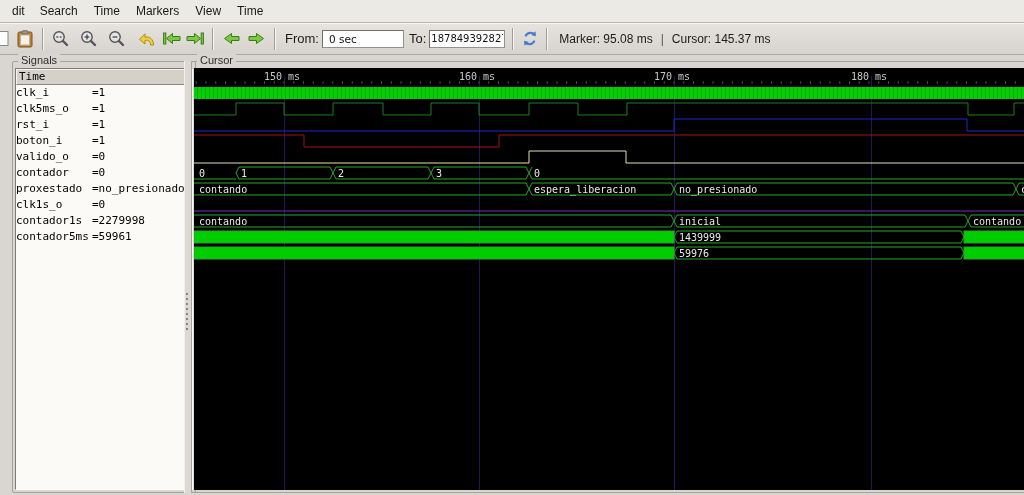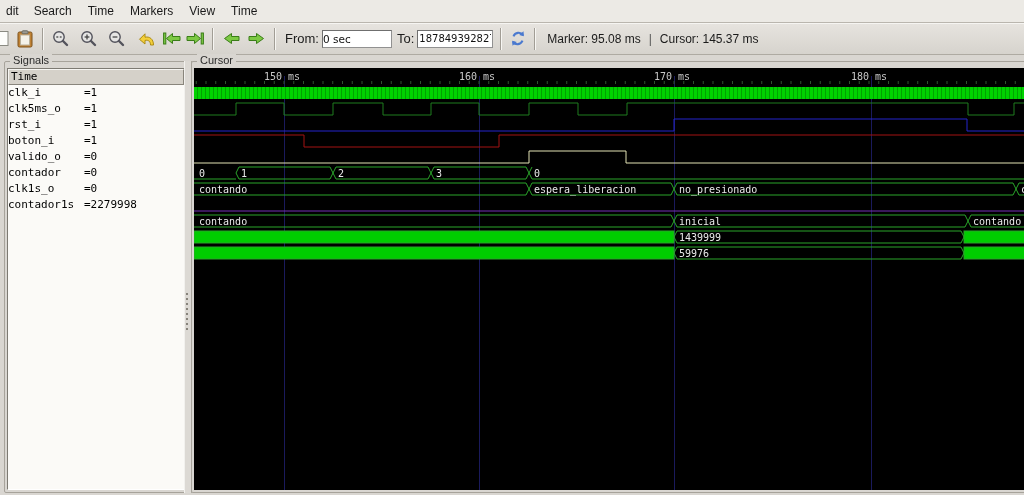--- a/index.html
+++ b/index.html
@@ -2,38 +2,38 @@
 <html><head>
 <meta charset="utf-8">
 <style>
   html,body{margin:0;padding:0}
   body{width:1024px;height:495px;background:#d9d6d1;font-family:"Liberation Sans",sans-serif;
        overflow:hidden;position:relative;-webkit-font-smoothing:antialiased}
   
   .menubar{height:22px;background:#eceae5;border-bottom:1px solid #bab6ae;display:flex;
            align-items:center;font-size:12px;color:#191919}
   .menu-item{padding:3px 8px;cursor:default}
-  .menu-item:first-child{padding-left:6px;padding-right:7px}
+  .menu-item:first-child{padding-left:12px;padding-right:7px}
   
   .toolbar{height:31px;background:linear-gradient(#e7e4df,#d6d3cd);border-bottom:1px solid #aeaaa2;
            box-shadow:inset 0 1px 0 #f6f5f2;display:flex;align-items:center}
   .tsep{width:0;height:22px;border-left:1px solid #a19d95;border-right:1px solid #f7f6f3;margin:0 4px}
   .tbtn{display:flex;align-items:center;justify-content:center;height:26px;padding:0 2px}
   .tlabel{font-size:13px;color:#1b1b1b;margin:0 3px 0 5px}
   .field{height:16px;background:#fff;border:1px solid #919191;border-top-color:#6f6f6f;
-         border-left-color:#6f6f6f;font-size:10.5px;padding:0 0;color:#111;
+         border-left-color:#6f6f6f;font-size:10.5px;padding:0 6px;color:#111;
          font-family:"DejaVu Sans",sans-serif}
   .info{font-size:12px;color:#1b1b1b;white-space:pre}
   .info-div{margin:0 8px;color:#555}
   
   .content{position:absolute;top:55px;left:0;right:0;bottom:0}
   .frame{position:absolute;border:1px solid #a7a39b;border-radius:2px}
   .frame-label{position:absolute;top:-8px;left:5px;background:#d9d6d1;padding:0 3px;
                font-size:11px;color:#2b2b2b;line-height:13px}
-  #signals-frame{left:4px;top:6px;width:182px;bottom:2px}
+  #signals-frame{left:12px;top:6px;width:182px;bottom:2px}
   .siglist{position:absolute;left:2px;top:6px;right:2px;bottom:2px;background:#fbfaf7;
            border:1px solid;border-color:#7d7a73 #ffffff #ffffff #7d7a73;
            font-family:"DejaVu Sans Mono",monospace;font-size:11px;color:#000;overflow:hidden}
   .sig-header{height:14px;background:#d5d1c9;border:1px solid;line-height:14px;
               border-color:#f6f5f2 #89857c #89857c #f6f5f2;padding-left:2px;font-size:11px}
   .sig-row{height:16px;line-height:16px;display:flex;white-space:pre;cursor:default}
   .sig-name{width:76px;text-align:left;display:inline-block}
   .splitter{position:absolute;left:184px;top:6px;width:6px;bottom:2px;background:#dcd9d4;
             border-left:1px solid #f2f1ee;border-right:1px solid #b3afa7;cursor:col-resize}
   .grip{position:absolute;left:0px;top:231px;width:4px;height:40px;
@@ -150,22 +150,24 @@
     <span class="frame-label">Signals</span>
     <div class="siglist">
       <div class="sig-header">Time</div>
       <div id="sig-rows">
           <div class="sig-row"><span class="sig-name">clk_i </span><span>=1</span></div>
           <div class="sig-row"><span class="sig-name">clk5ms_o </span><span>=1</span></div>
           <div class="sig-row"><span class="sig-name">rst_i </span><span>=1</span></div>
           <div class="sig-row"><span class="sig-name">boton_i </span><span>=1</span></div>
           <div class="sig-row"><span class="sig-name">valido_o </span><span>=0</span></div>
           <div class="sig-row"><span class="sig-name">contador </span><span>=0</span></div>
+          <div class="sig-row"><span class="sig-name">proxestado </span><span>=no_presionado</span></div>
           <div class="sig-row"><span class="sig-name">clk1s_o </span><span>=0</span></div>
           <div class="sig-row"><span class="sig-name">contador1s </span><span>=2279998</span></div>
+          <div class="sig-row"><span class="sig-name">contador5ms </span><span>=59961</span></div>
         </div>
     </div>
   </div>
 
   <div class="splitter">
     <div class="grip"></div>
   </div>
 
   <div class="frame" id="waves-frame">
     <span class="frame-label">Cursor</span>

